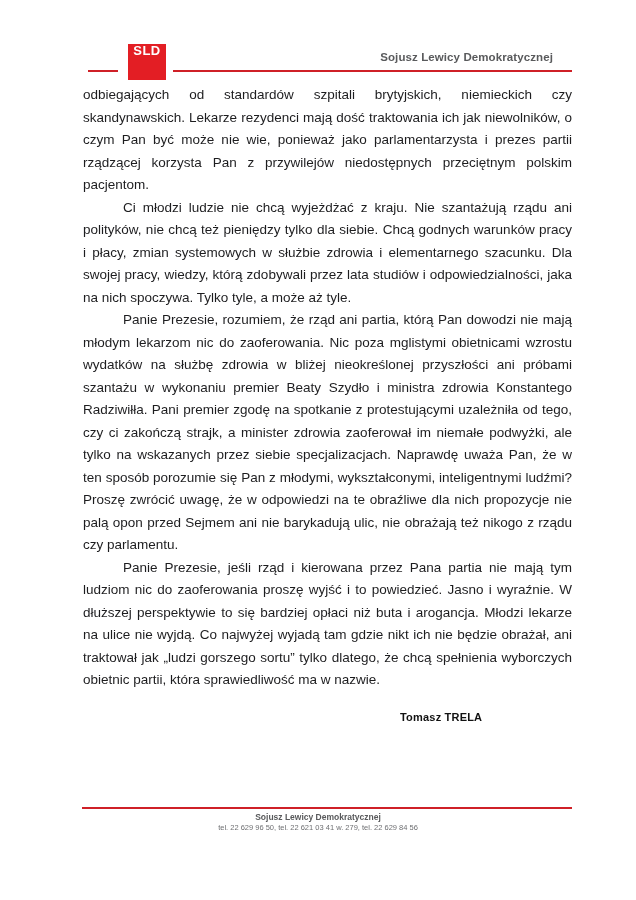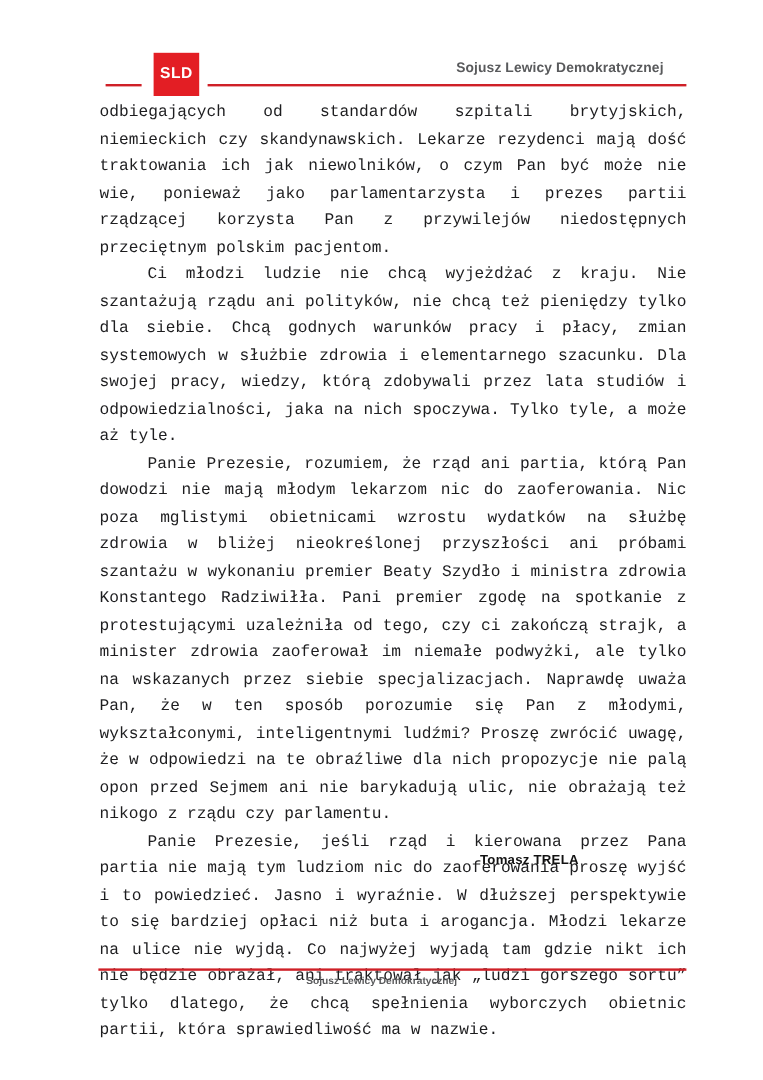--- a/index.html
+++ b/index.html
@@ -19,21 +19,21 @@
 
   
   .logo {
     position: absolute;
     left: 128px;
     top: 44px;
     width: 38px;
     height: 36px;
     background: #e31e24;
     display: flex;
-    align-items: center;
+    align-items: flex-start;
     justify-content: center;
   }
   .logo-text {
     color: #ffffff;
     font-weight: bold;
     font-size: 13px;
     letter-spacing: 0.5px;
     line-height: 1;
     padding-bottom: 4px;
   }
@@ -57,21 +57,20 @@
   
   .letter-body {
     position: absolute;
     left: 83px;
     top: 84px;
     width: 489px;
     font-size: 13.5px;
     line-height: 22.5px;
     color: #1d1d1f;
     text-align: justify;
-    font-family: Liberation Mono, monospace;
   }
   .letter-body p {
     margin: 0;
     text-indent: 40px;
   }
   .letter-body p.no-indent { text-indent: 0; }
 
   .signature {
     position: absolute;
     left: 400px;
@@ -118,15 +117,16 @@
     <p>Ci młodzi ludzie nie chcą wyjeżdżać z kraju. Nie szantażują rządu ani polityków, nie chcą też pieniędzy tylko dla siebie. Chcą godnych warunków pracy i płacy, zmian systemowych w służbie zdrowia i elementarnego szacunku. Dla swojej pracy, wiedzy, którą zdobywali przez lata studiów i odpowiedzialności, jaka na nich spoczywa. Tylko tyle, a może aż tyle.</p>
     <p>Panie Prezesie, rozumiem, że rząd ani partia, którą Pan dowodzi nie mają młodym lekarzom nic do zaoferowania. Nic poza mglistymi obietnicami wzrostu wydatków na służbę zdrowia w bliżej nieokreślonej przyszłości ani próbami szantażu w wykonaniu premier Beaty Szydło i ministra zdrowia Konstantego Radziwiłła. Pani premier zgodę na spotkanie z protestującymi uzależniła od tego, czy ci zakończą strajk, a minister zdrowia zaoferował im niemałe podwyżki, ale tylko na wskazanych przez siebie specjalizacjach. Naprawdę uważa Pan, że w ten sposób porozumie się Pan z młodymi, wykształconymi, inteligentnymi ludźmi? Proszę zwrócić uwagę, że w odpowiedzi na te obraźliwe dla nich propozycje nie palą opon przed Sejmem ani nie barykadują ulic, nie obrażają też nikogo z rządu czy parlamentu.</p>
     <p>Panie Prezesie, jeśli rząd i kierowana przez Pana partia nie mają tym ludziom nic do zaoferowania proszę wyjść i to powiedzieć. Jasno i wyraźnie. W dłuższej perspektywie to się bardziej opłaci niż buta i arogancja. Młodzi lekarze na ulice nie wyjdą. Co najwyżej wyjadą tam gdzie nikt ich nie będzie obrażał, ani traktował jak „ludzi gorszego sortu” tylko dlatego, że chcą spełnienia wyborczych obietnic partii, która sprawiedliwość ma w nazwie.</p>
   </div>
 
   <div class="signature">Tomasz TRELA</div>
 
   <div class="rule rule-footer"></div>
   <div class="footer">
     <div class="footer-org">Sojusz Lewicy Demokratycznej</div>
+    <div>tel.  22 629 96 50, tel.  22 621 03 41 w. 279, tel.  22 629 84 56</div>
   </div>
 
 </div>
 
 </body></html>

